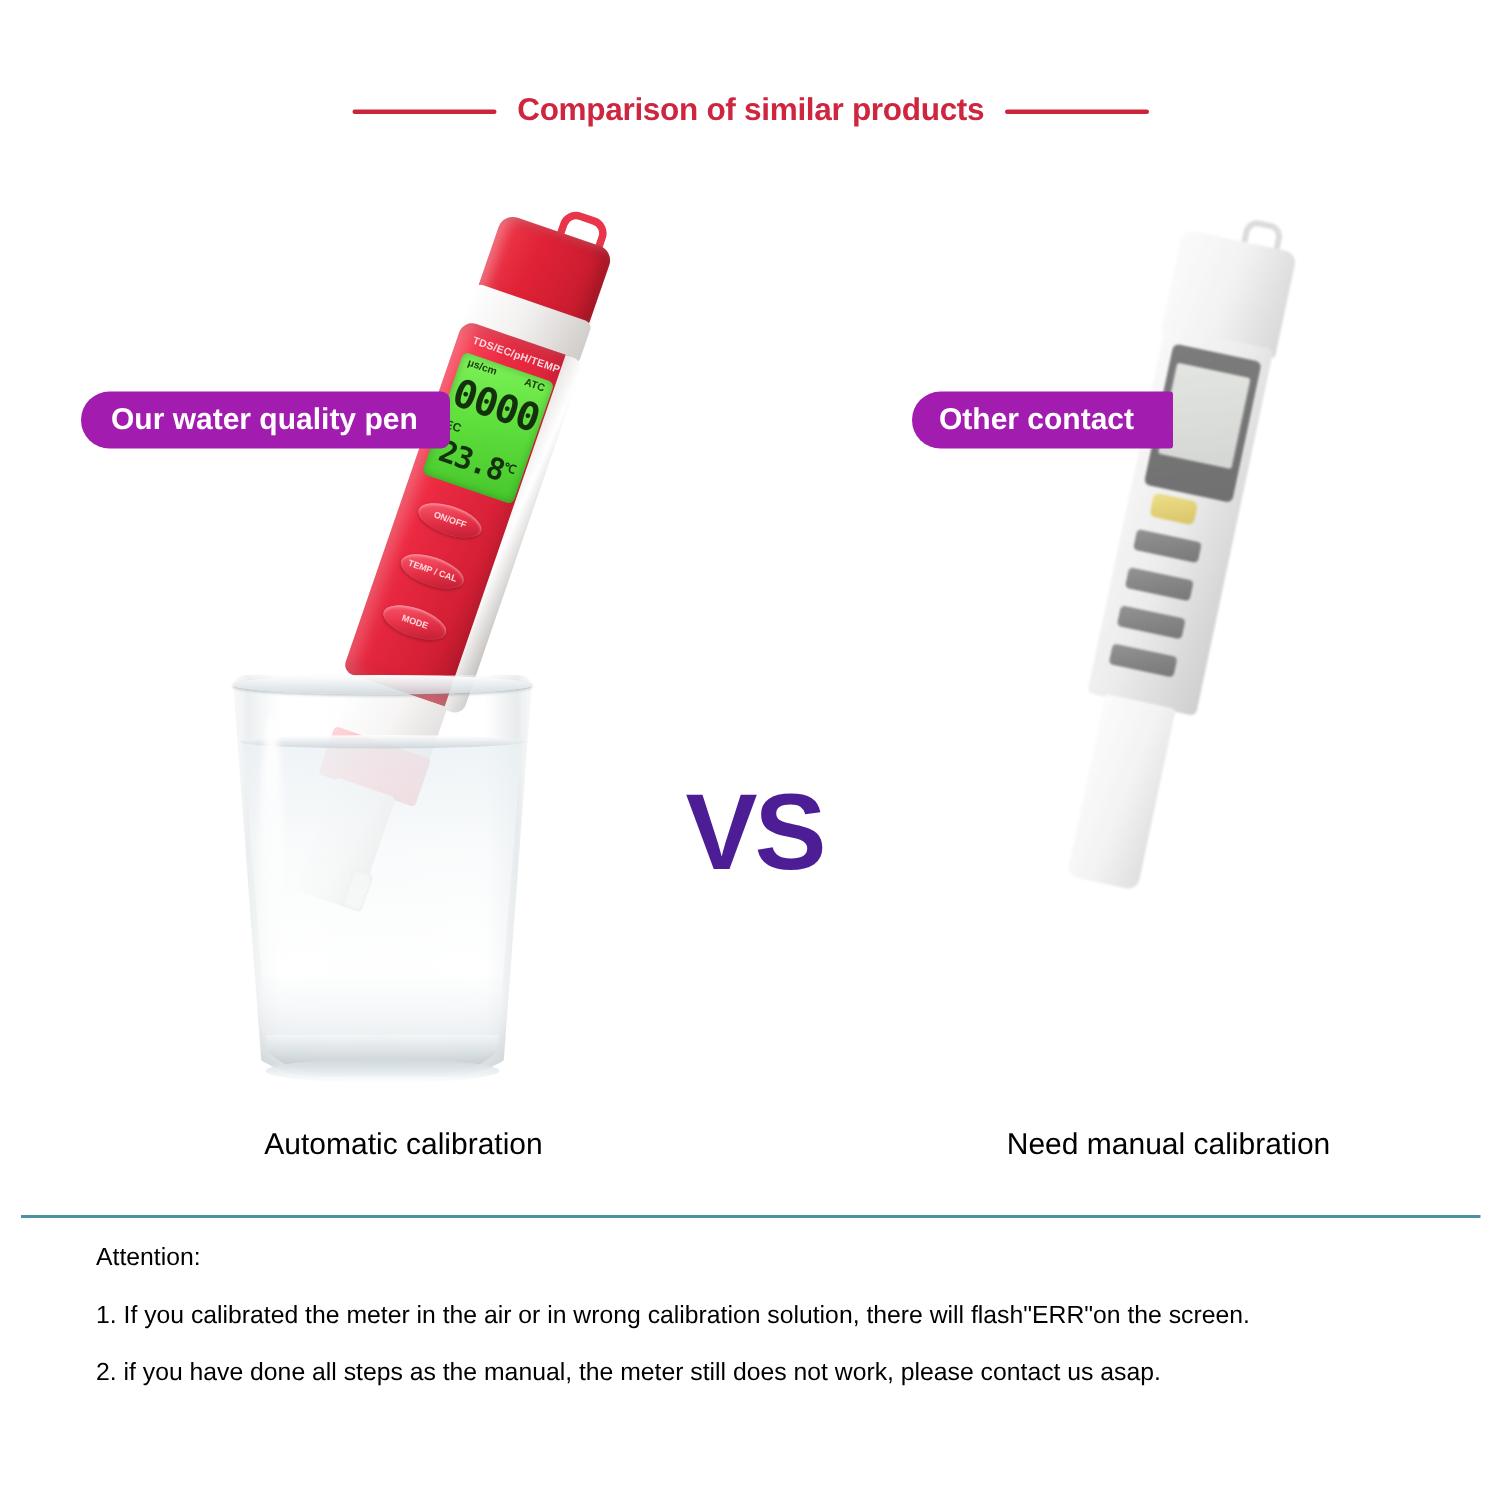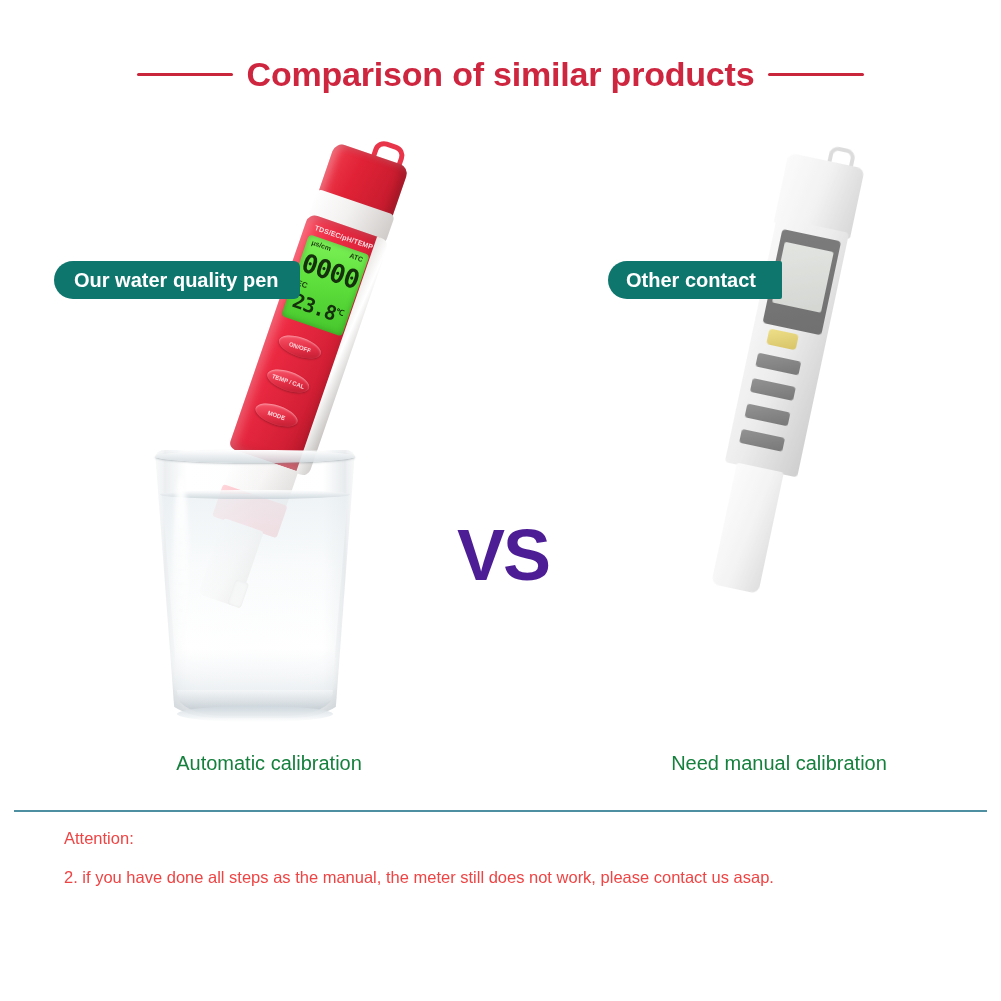--- a/index.html
+++ b/index.html
@@ -29,36 +29,36 @@
     gap: 14px;
   }
   .title-rule {
     height: 3px;
     background: #c9263b;
     border-radius: 2px;
   }
   .title-rule.left  { width: 96px; }
   .title-rule.right { width: 96px; }
   .title-text {
-    font-size: 34px;
+    font-size: 21px;
     font-weight: bold;
     color: #cf2640;
     letter-spacing: -0.2px;
     white-space: nowrap;
   }
 
   
   .badge {
     position: absolute;
     height: 38px;
     display: flex;
     align-items: center;
     color: #ffffff;
     font-weight: bold;
-    background: #0f766e;
+    background: #a21caf;
     z-index: 30;
   }
   .badge-left {
     top: 261px;
     left: 54px;
     padding: 0 22px 0 20px;
     border-radius: 19px 6px 6px 19px;
     font-size: 20px;
   }
   .badge-right {
@@ -346,41 +346,41 @@
     filter: blur(2px);
   }
 
   
   .caption {
     position: absolute;
     top: 752px;
     width: 500px;
     text-align: center;
     font-size: 20px;
-    color: #15803d;
+    color: #000000;
   }
   .caption-left  { left: 19px; }
   .caption-right { left: 529px; }
 
   
   .divider {
     position: absolute;
     left: 14px; top: 810px;
     width: 973px; height: 2px;
     background: #4e8fa2;
   }
   .attention {
     position: absolute;
     left: 64px; top: 828px;
     width: 900px;
   }
   .attention p {
     margin: 0 0 18px 0;
     font-size: 16.5px;
-    color: #ef4444;
+    color: #000000;
     line-height: 1.25;
   }
   .attention p:last-child { margin-bottom: 5px; }
 </style>
 </head>
 <body>
 
 <div class="title-row">
   <div class="title-rule left"></div>
   <div class="title-text">Comparison of similar products</div>
@@ -452,14 +452,15 @@
 <div class="badge badge-left">Our water quality pen</div>
 <div class="badge badge-right">Other contact</div>
 <div class="vs">VS</div>
 
 <div class="caption caption-left">Automatic calibration</div>
 <div class="caption caption-right">Need manual calibration</div>
 
 <div class="divider"></div>
 <div class="attention">
   <p>Attention:</p>
+  <p>1. If you calibrated the meter in the air or in wrong calibration solution, there will flash"ERR"on the screen.</p>
   <p>2. if you have done all steps as the manual, the meter still does not work, please contact us asap.</p>
 </div>
 
 </body></html>

